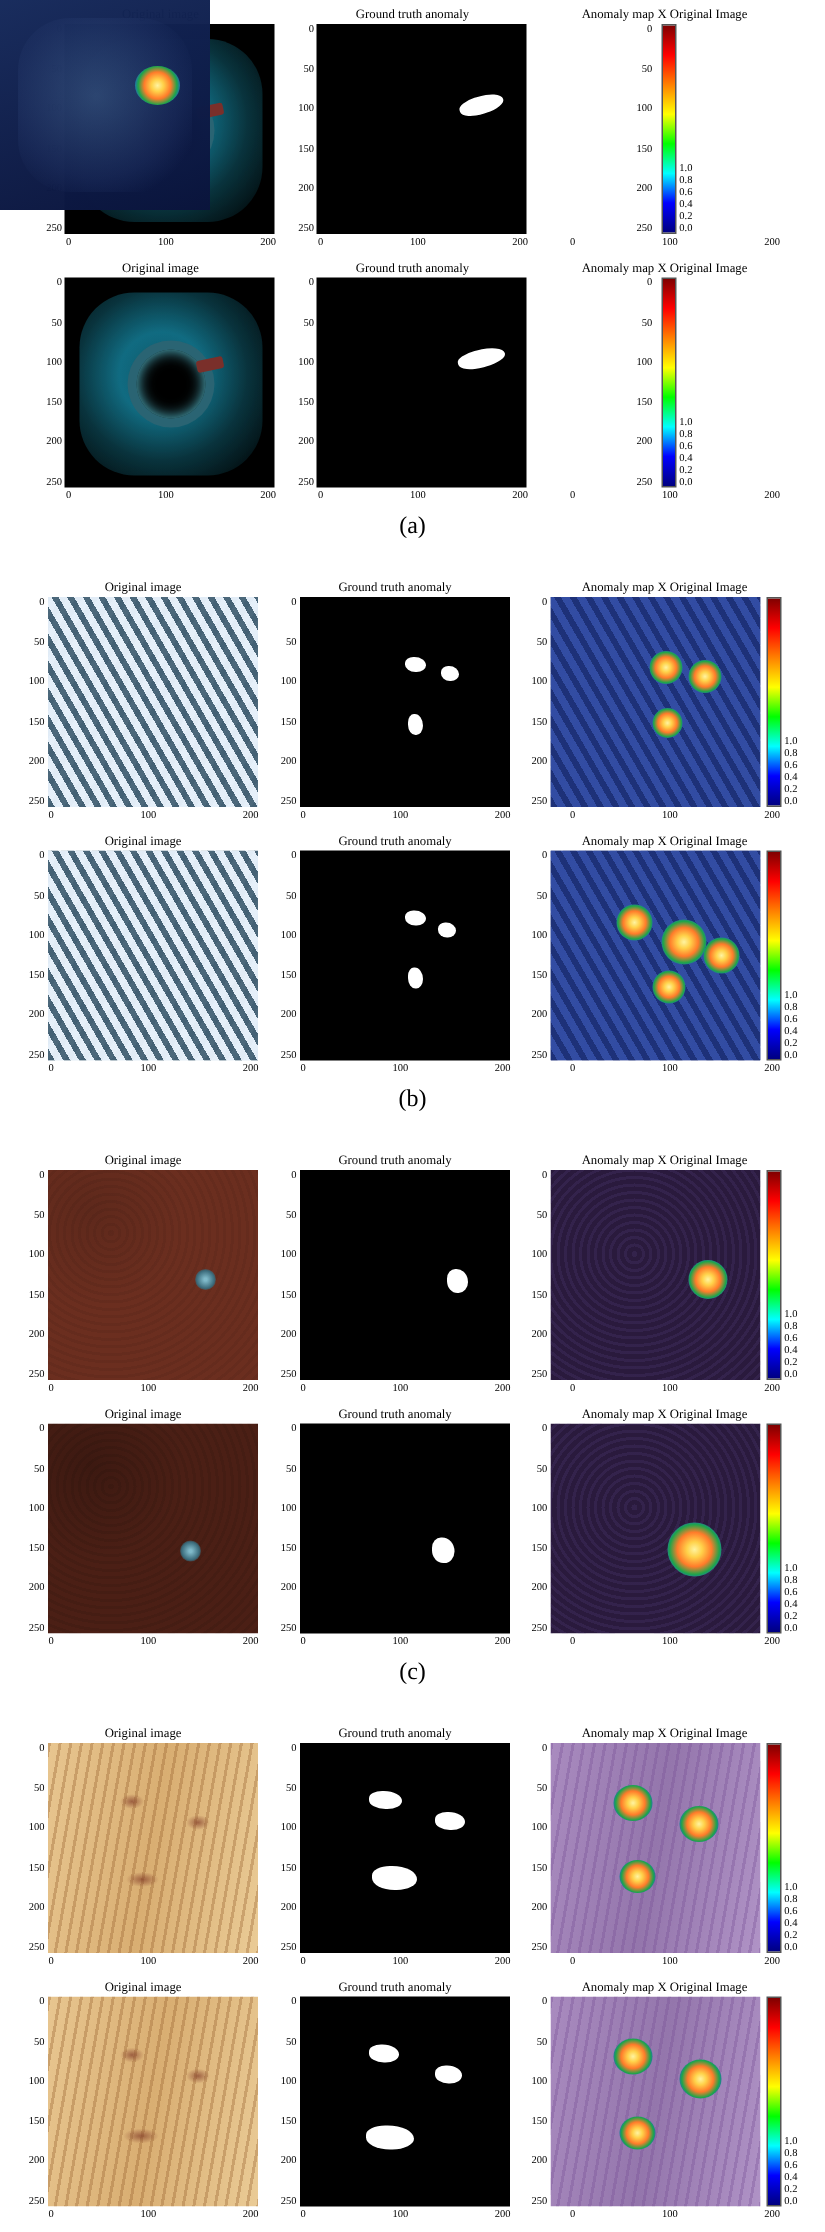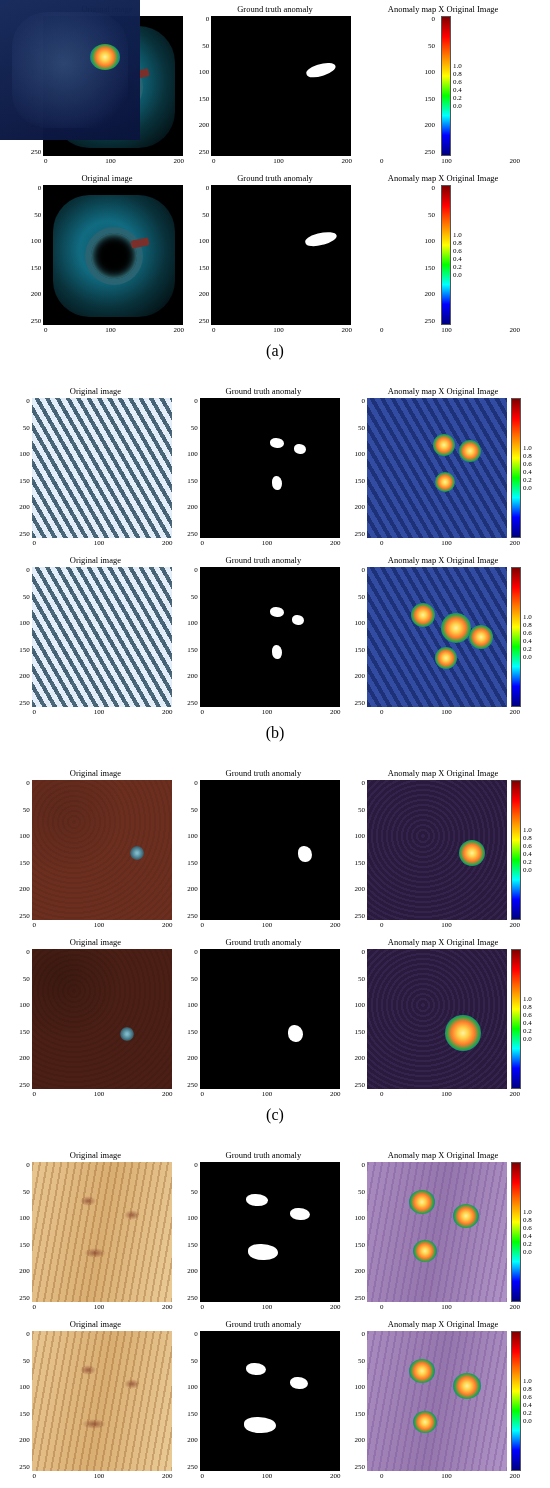--- a/index.html
+++ b/index.html
@@ -72,21 +72,21 @@
     background: linear-gradient(to top, #440154, #30678d, #35b778, #fde724, #fb9e3a, #ed6925, #b12a90, #e03030, #d62728 );
     border: 1px solid #555;
     box-sizing: border-box;
   }
   .colorbar-jet {
     background: linear-gradient(to top, #000080, #0000ff, #00ffff, #00ff00, #ffff00, #ff8000, #ff0000, #800000);
   }
   .cb-labels {
     display: flex;
     flex-direction: column;
-    justify-content: center;
+    justify-content: flex-end;
     height: 140px;
     margin-left: 2px;
     font-size: 7px;
     color: #000;
   }
   .cb-labels span { text-align: left; }
   .sub-caption {
     text-align: center;
     font-size: 16px;
     margin: 8px 0 14px 0;

